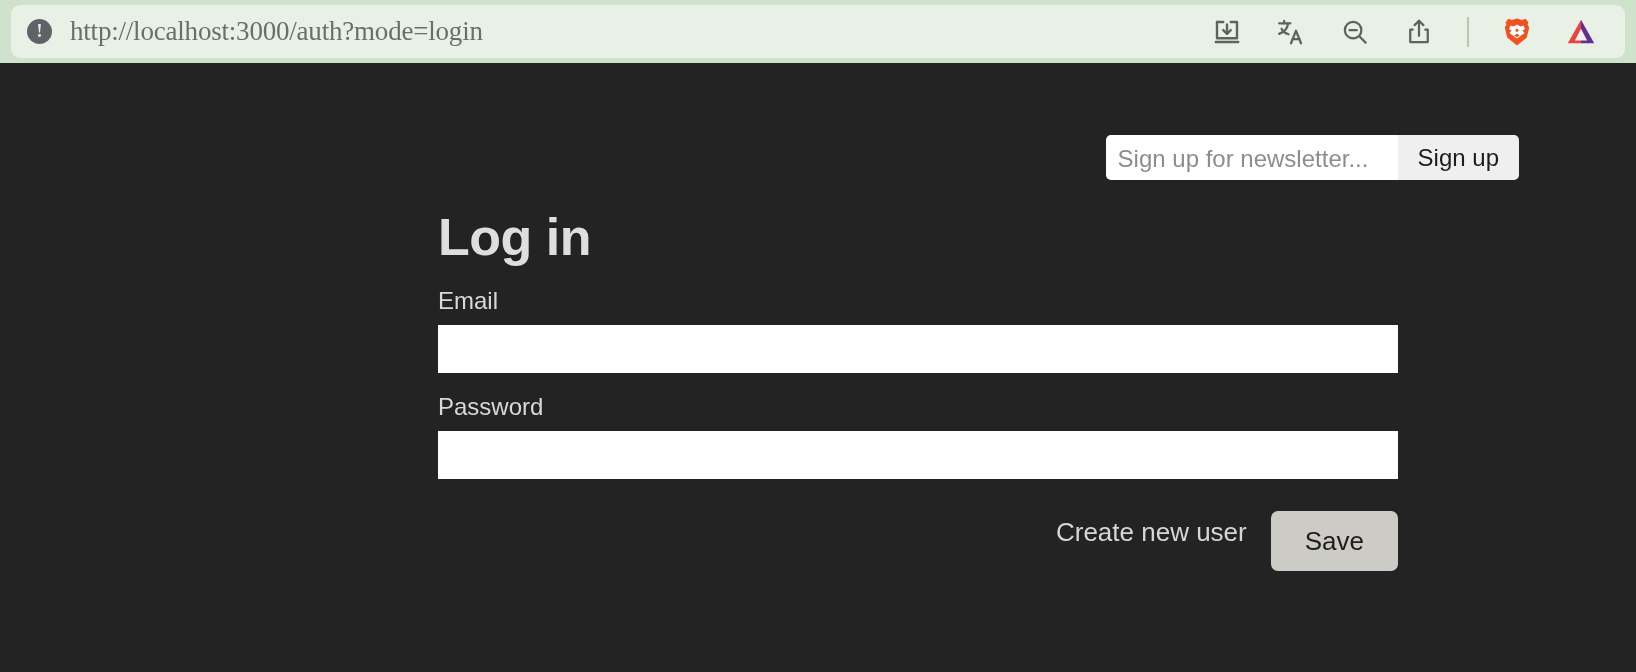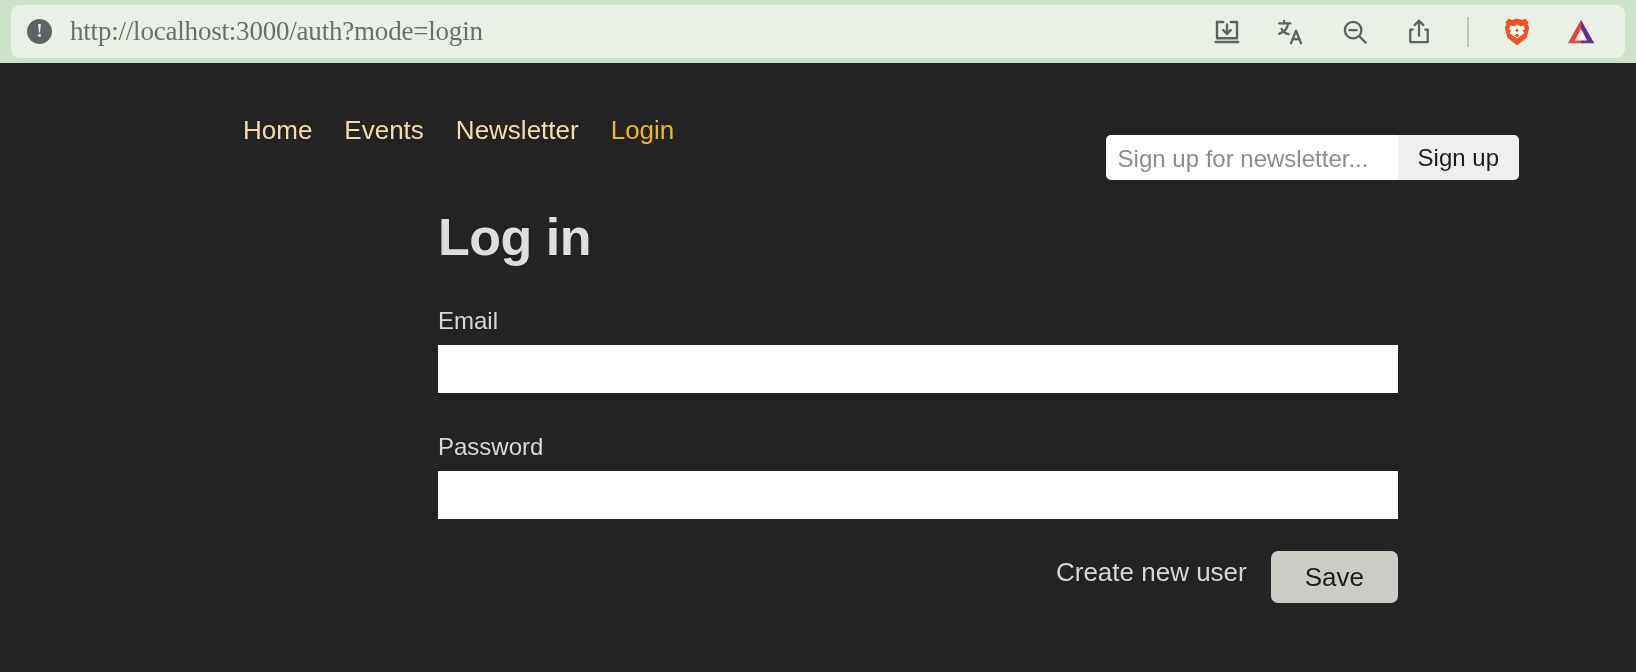--- a/index.html
+++ b/index.html
@@ -175,21 +175,21 @@
   .auth-title {
     font-size: 52px;
     font-weight: bold;
     color: #dedede;
     letter-spacing: -0.5px;
     margin-top: 26px;
     margin-bottom: 0;
   }
 
   .form-control {
-    margin-top: 40px;
+    margin-top: 20px;
   }
 
   .form-label {
     display: block;
     font-size: 24px;
     color: #d8d8d8;
     margin-bottom: 10px;
   }
 
   .form-input {
@@ -224,21 +224,21 @@
     font-family: "Liberation Sans", sans-serif;
   }
 
   .submit-button {
     background: #cccbc6;
     border: none;
     border-radius: 7px;
     font-size: 26px;
     color: #1d1d1d;
     padding: 0 34px;
-    height: 52px;
+    height: 60px;
     cursor: pointer;
     white-space: nowrap;
     font-family: "Liberation Sans", sans-serif;
   }
 </style>
 </head>
 <body>
 
 <div class="browser-chrome">
   <div class="url-bar">
@@ -307,26 +307,20 @@
           <path d="M17 12.5 L23.5 25 L10.5 25 Z" fill="#f5f2f7"></path>
         </svg>
       </div>
 
     </div>
   </div>
 </div>
 
 <header class="site-header">
 
-  <nav class="main-nav">
-    <a class="nav-link" href="#">Home</a>
-    <a class="nav-link" href="#">Events</a>
-    <a class="nav-link" href="#">Newsletter</a>
-    <a class="nav-link active" href="#">Login</a>
-  </nav>
 
   <form class="newsletter-form">
     <input class="newsletter-input" type="email" placeholder="Sign up for newsletter..." style="">
     <button type="button" class="newsletter-button">Sign up</button>
   </form>
 
 </header>
 
 <main class="page-main">
 

